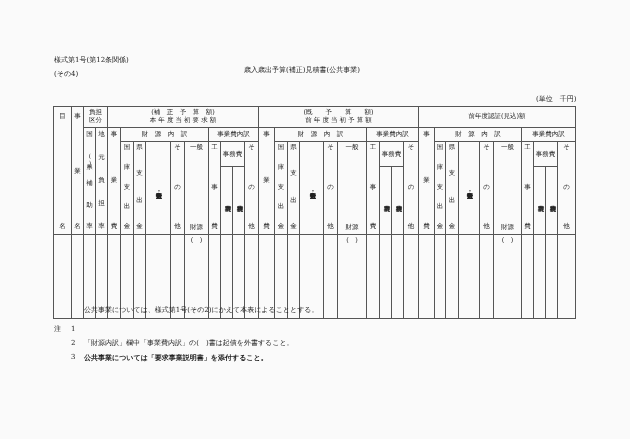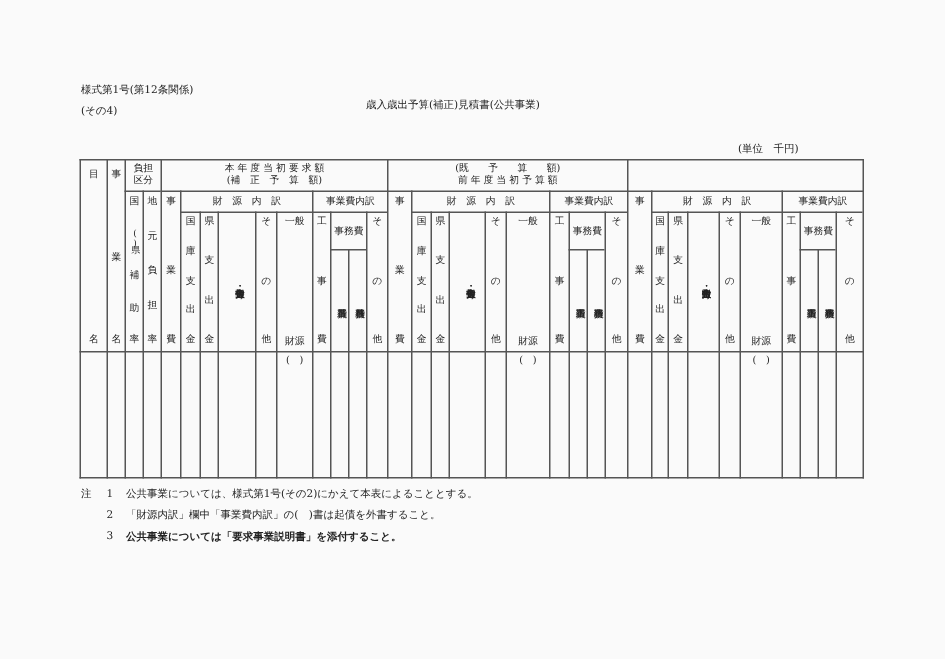--- a/index.html
+++ b/index.html
@@ -13,21 +13,21 @@
   .vert { writing-mode:vertical-rl; text-orientation:upright; letter-spacing:0; }
   .spread { display:flex; flex-direction:column; justify-content:space-between; align-items:center; }
   .spread span { display:block; }
 </style>
 </head>
 <body>
 
 <div class="t" style="left:54px;top:56px;">様式第1号(第12条関係)</div>
 <div class="t" style="left:54px;top:70px;">(その4)</div>
 <div class="t" style="left:244px;top:66px;">歳入歳出予算(補正)見積書(公共事業)</div>
-<div class="t" style="left:492px;top:95px;">(単位　千円)</div>
+<div class="t" style="left:536px;top:95px;">(単位　千円)</div>
 
 <div id="tbl" style="position:absolute;left:0;top:0;width:630px;height:439px;">
 
   <div class="ln h" style="left:53px;top:106px;width:523px;"></div>
   <div class="ln h" style="left:53px;top:318px;width:523px;"></div>
   <div class="ln v" style="left:53px;top:106px;height:213px;"></div>
   <div class="ln v" style="left:575px;top:106px;height:213px;"></div>
 
   <div class="ln h" style="left:53px;top:234px;width:523px;"></div>
 
@@ -103,26 +103,29 @@
 
   <div class="cell spread" style="left:96px;top:130px;width:11px;height:100px;">
     <span>地</span>
     <span>元</span>
     <span>負</span>
     <span>担</span>
     <span>率</span>
   </div>
 
   <div class="cell" style="left:108px;top:108px;width:150px;">
+    <div>(補　正　予　算　額)</div>
     <div>本 年 度 当 初 要 求 額</div>
-    <div>(補　正　予　算　額)</div>
   </div>
   <div class="cell" style="left:259px;top:108px;width:159px;">
     <div>(既　　予　　算　　額)</div>
     <div>前 年 度 当 初 予 算 額</div>
+  </div>
+  <div class="cell" style="left:419px;top:112px;width:156px;">
+    <div>前年度認証(見込)額</div>
   </div>
 
   <div class="cell spread" style="left:108px;top:130px;width:12px;height:100px;">
     <span>事</span>
     <span>業</span>
     <span>費</span>
   </div>
   <div class="cell" style="left:121px;top:130px;width:87px;">財　源　内　訳</div>
   <div class="cell" style="left:209px;top:130px;width:49px;">事業費内訳</div>
   <div class="cell spread" style="left:121px;top:143px;width:12px;height:87px;">
@@ -244,18 +247,18 @@
     <span>そ</span>
     <span>の</span>
     <span>他</span>
   </div>
   <div class="cell" style="left:494px;top:236px;width:27px;">(　)</div>
 </div>
 
 <div>
   <div class="t" style="left:54px;top:325px;">注</div>
   <div class="t" style="left:71px;top:325px;">1</div>
-  <div class="t" style="left:84px;top:325px;">公共事業については、様式第1号(その2)にかえて本表によることとする。</div>
+  <div class="t" style="left:84px;top:306px;">公共事業については、様式第1号(その2)にかえて本表によることとする。</div>
   <div class="t" style="left:71px;top:339px;">2</div>
   <div class="t" style="left:84px;top:339px;">「財源内訳」欄中「事業費内訳」の(　)書は起債を外書すること。</div>
   <div class="t" style="left:71px;top:353px;">3</div>
   <div class="t" style="left:84px;top:353px;font-weight:bold;">公共事業については「要求事業説明書」を添付すること。</div>
 </div>
 
 </body></html>

